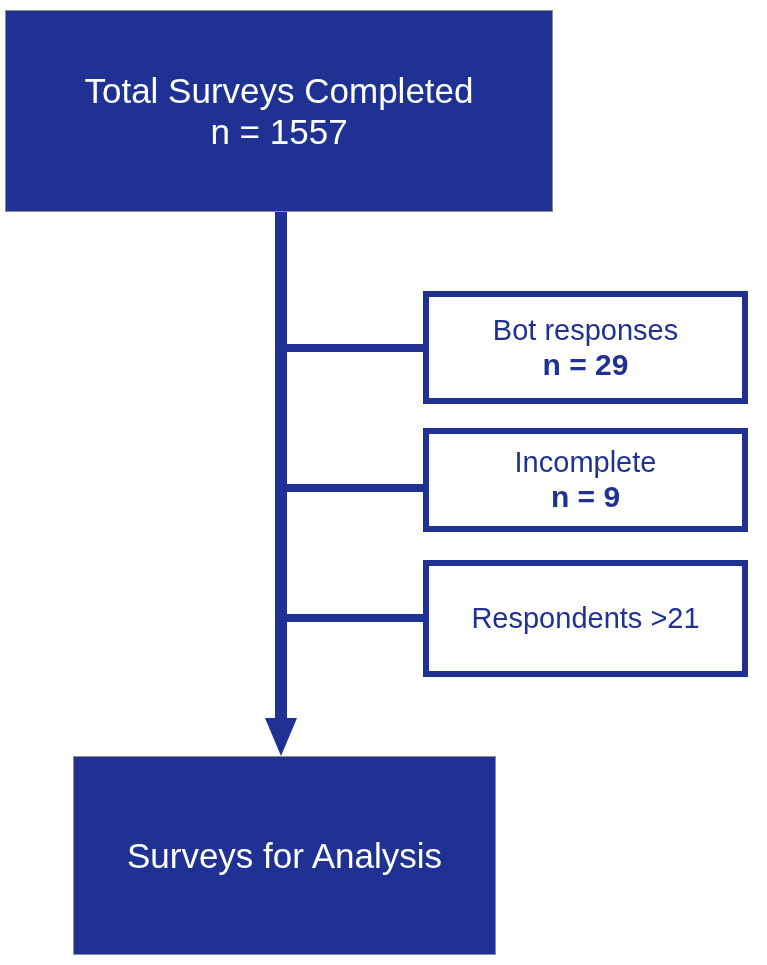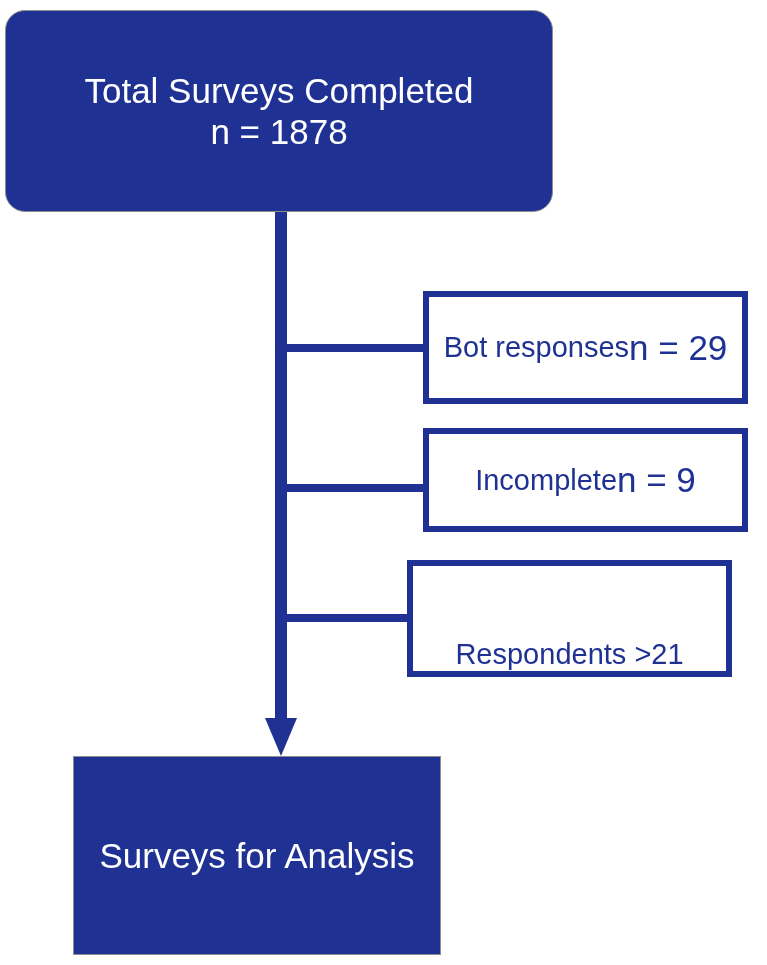--- a/index.html
+++ b/index.html
@@ -31,50 +31,50 @@
     justify-content: center;
     color: #ffffff;
     text-align: center;
     line-height: 1.18;
   }
   #box-total {
     left: 5px;
     top: 10px;
     width: 548px;
     height: 202px;
-    border-radius: 20px;
   }
   #box-analysis {
     left: 73px;
     top: 756px;
-    width: 368px;
+    width: 423px;
     height: 199px;
   }
   .node-filled .line1 { font-size: 35px; }
   .node-filled .line2 { font-size: 35px; }
 
   
   .node-outline {
     position: absolute;
     box-sizing: border-box;
     background: #ffffff;
     border: 6px solid #1F3293;
     display: flex;
+    flex-direction: column;
     align-items: center;
     justify-content: center;
     color: #1F3293;
     text-align: center;
     line-height: 1.18;
   }
   .node-outline .line1 { font-size: 29px; }
-  .node-outline .line2 { font-size: 35px; }
+  .node-outline .line2 { font-size: 30px; font-weight: bold; }
 
   #box-bot        { left: 423px; top: 291px; width: 325px; height: 113px; }
   #box-incomplete { left: 423px; top: 428px; width: 325px; height: 104px; }
-  #box-over21     { left: 407px; top: 560px; width: 325px; height: 117px; align-items: flex-end; }
+  #box-over21     { left: 423px; top: 560px; width: 325px; height: 117px; }
 
   
   .trunk {
     position: absolute;
     left: 275px;
     top: 212px;
     width: 12px;
     height: 512px;
     background: #1F3293;
   }
@@ -100,21 +100,21 @@
     border-top: 38px solid #1F3293;
   }
 </style>
 </head>
 <body>
 
 <div id="canvas">
 
   <div id="box-total" class="node-filled">
     <div class="line1">Total Surveys Completed</div>
-    <div class="line2">n = 1878</div>
+    <div class="line2">n = 1557</div>
   </div>
 
   <div class="trunk"></div>
 
   <div id="branch-1" class="branch"></div>
   <div id="branch-2" class="branch"></div>
   <div id="branch-3" class="branch"></div>
 
   <div id="box-bot" class="node-outline">
     <div class="line1">Bot responses</div>

